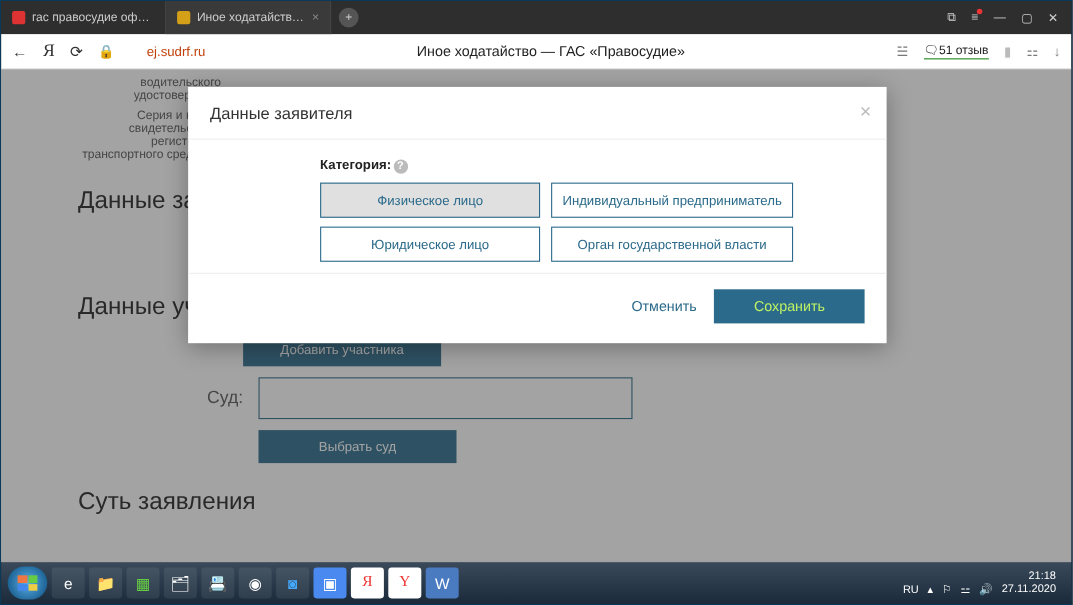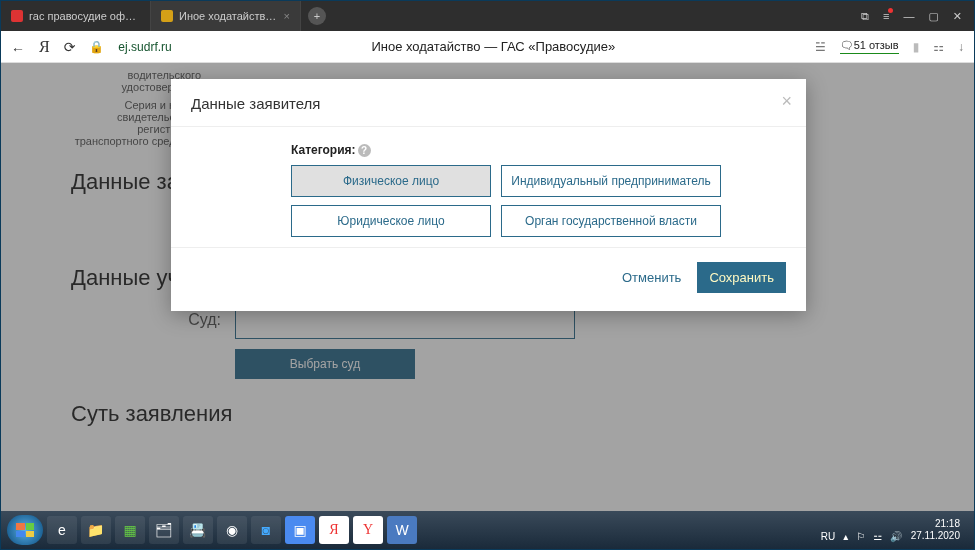--- a/index.html
+++ b/index.html
@@ -19,21 +19,21 @@
   .titlebar-spacer { flex: 1; }
   .win-controls { display: flex; align-items: center; gap: 14px; padding: 0 12px; color: #ccc; }
   .win-controls span { cursor: pointer; position: relative; }
   .red-dot::after { content:''; position:absolute; top:-2px; right:-4px; width:5px; height:5px; background:#e33; border-radius:50%; }
 
   
   .addrbar { height: 32px; background: #fff; display: flex; align-items: center; padding: 0 10px; gap: 14px; font-size: 12px; color: #555; border-bottom: 1px solid #ddd; }
   .addrbar .nav-btn { cursor: pointer; color: #333; font-size: 14px; }
   .ya { font-family: Georgia, serif; font-size: 16px; color: #333; }
   .lock { color: #888; }
-  .url { color: #14532d; }
+  .url { color: #c2410c; margin-left: 15px; }
   .page-title-center { flex: 1; text-align: center; color: #222; font-size: 13px; }
   .right-icons { display: flex; align-items: center; gap: 14px; color: #777; }
   .reviews { color: #222; font-size: 11px; border-bottom:1px solid #1a8a1a; padding-bottom:1px; }
   .reviews .bubble { display:inline-block; }
 
   
   .page { position: relative; height: calc(100% - 30px - 32px - 38px); background: #fff; overflow: hidden; }
   .overlay { position: absolute; inset: 0; background: rgba(50,50,50,0.45); }
 
   .content { padding: 0 70px; color: #333; font-size: 13px; }
@@ -48,21 +48,21 @@
   .modal-header { padding: 16px 20px 14px; font-size: 15px; color: #333; border-bottom: 1px solid #eee; position: relative; }
   .modal-close { position: absolute; right: 14px; top: 12px; color: #bbb; font-size: 18px; cursor: pointer; }
   .modal-body { padding: 16px 20px 10px; }
   .cat-label { font-size: 12px; font-weight: bold; color: #222; margin-left: 100px; margin-bottom: 8px; }
   .cat-help { display: inline-block; width: 13px; height: 13px; border-radius: 50%; background: #bbb; color: #fff; font-size: 10px; text-align: center; line-height: 13px; margin-left: 2px; }
   .cat-grid { display: grid; grid-template-columns: 200px 220px; gap: 8px 10px; margin-left: 100px; }
   .cat-btn { border: 1px solid #2b6a8a; background: #fff; color: #2b6a8a; font-size: 12px; padding: 8px 4px; text-align: center; cursor: pointer; }
   .cat-btn.selected { background: #e0e0e0; color: #2b6a8a; }
   .modal-footer { padding: 14px 20px 18px; display: flex; justify-content: flex-end; align-items: center; gap: 16px; border-top: 1px solid #eee; }
   .btn-cancel { color: #2b6a8a; font-size: 13px; cursor: pointer; }
-  .btn-save { background: #2b6a8a; color: #fef9c3; border: none; padding: 8px 12px; font-size: 13px; cursor: pointer; }
+  .btn-save { background: #2b6a8a; color: #bef264; border: none; padding: 8px 36px; font-size: 13px; cursor: pointer; }
 
   
   .taskbar { height: 38px; background: linear-gradient(#3a4a5a, #1a2a3a); display: flex; align-items: center; padding: 0 6px; gap: 4px; color: #fff; font-size: 10px; }
   .start { width: 36px; height: 30px; border-radius: 15px; background: radial-gradient(circle,#5ab0e8,#0a4a7a); display:flex; align-items:center; justify-content:center; }
   .start-flag { width:18px; height:14px; display:grid; grid-template-columns:1fr 1fr; grid-template-rows:1fr 1fr; gap:1px; }
   .start-flag div:nth-child(1){background:#e74;} .start-flag div:nth-child(2){background:#6c4;}
   .start-flag div:nth-child(3){background:#48e;} .start-flag div:nth-child(4){background:#ec4;}
   .task-icon { width: 30px; height: 28px; background: rgba(255,255,255,0.08); border-radius: 3px; display:flex; align-items:center; justify-content:center; font-size:14px; cursor:pointer; }
   .task-spacer { flex: 1; }
   .tray { display:flex; align-items:flex-end; gap:8px; padding-right:8px; }
@@ -115,20 +115,23 @@
     <div class="row">
       <div class="side-label">водительского удостоверения:</div>
     </div>
     <div class="row">
       <div class="side-label">Серия и номер свидетельства о регистрации транспортного средства:</div>
     </div>
 
     <div class="section-title">Данные заявителя</div>
 
     <div class="section-title" style="margin-top:70px">Данные участников процесса</div>
+    <div class="row" style="margin-left:150px; margin-top:12px;">
+      <button class="btn-blue">Добавить участника</button>
+    </div>
 
     <div class="row" style="align-items:center; margin-top:10px;">
       <div style="width:150px; text-align:right; font-size:16px; color:#555">Суд:</div>
       <div class="court-input"></div>
     </div>
     <div class="row" style="margin-left:164px; margin-top:10px;">
       <button class="btn-blue">Выбрать суд</button>
     </div>
 
     <div class="section-title">Суть заявления</div>

